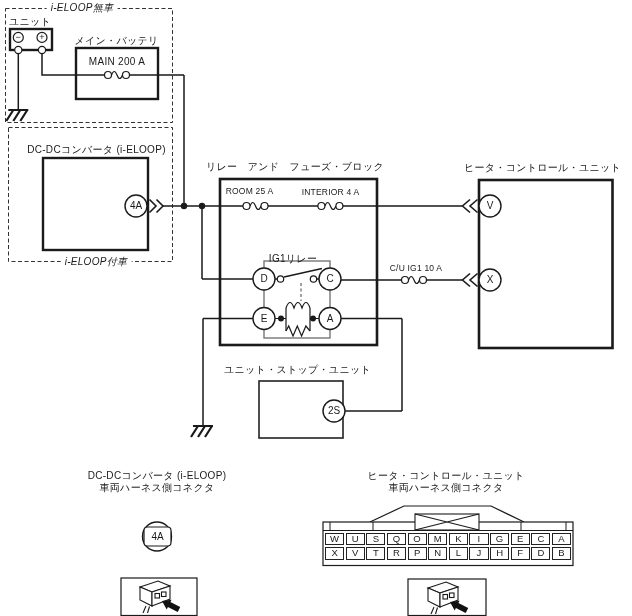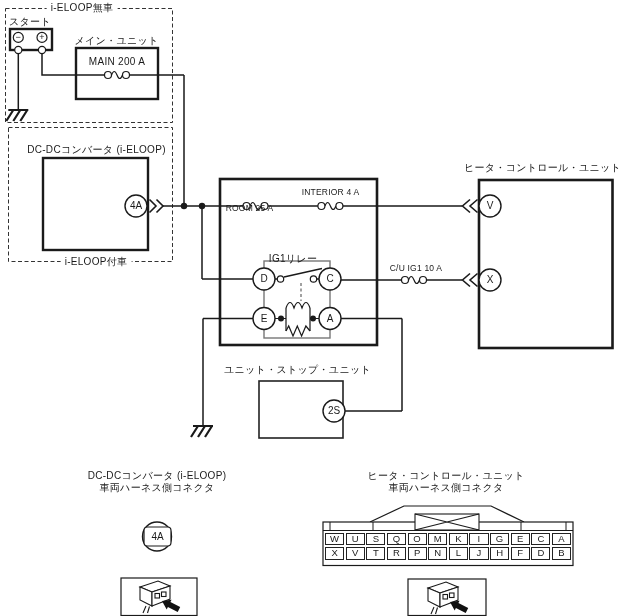--- a/index.html
+++ b/index.html
@@ -4,21 +4,21 @@
 <style>
   html,body{margin:0;padding:0;background:#fff;}
   #stage{position:relative;width:632px;height:616px;background:#fff;overflow:hidden;
          font-family:"Liberation Sans","DejaVu Sans",sans-serif;color:#1a1a1a;}
   #stage svg{position:absolute;left:0;top:0;}
   .lbl{position:absolute;transform:translate(-50%,-50%);white-space:nowrap;
        font-size:10px;letter-spacing:.3px;line-height:1;color:#1a1a1a;}
   .lbl.sm{font-size:8.5px;letter-spacing:.2px;}
   .lbl.md{font-size:10px;}
   .lbl.pin{font-size:10px;letter-spacing:0;}
-  .lbl.bgw{background:#fff;padding:0 4px;}
+  .lbl.bgw{background:#fff;padding:0 4px;font-style:italic;}
   #pin-grid{position:absolute;left:325px;top:532.5px;width:246px;height:27px;
             display:grid;grid-template-columns:repeat(12,1fr);grid-template-rows:1fr 1fr;gap:1.5px;}
   .pin-cell{border:1px solid #222;background:#fff;display:flex;align-items:center;
             justify-content:center;font-size:9.5px;line-height:1;}
 </style>
 </head>
 <body>
 
 <div id="stage">
 
@@ -142,29 +142,30 @@
     </g>
   </g>
 
   <rect x="121" y="578" width="76" height="37.5" fill="none" stroke="#1a1a1a" stroke-width="1.2"></rect>
   <rect x="408" y="579" width="78" height="36.5" fill="none" stroke="#1a1a1a" stroke-width="1.2"></rect>
   <use href="#conn-icon" x="132" y="579"></use>
   <use href="#conn-icon" x="420" y="580"></use>
 </svg>
 
 <div class="lbl bgw" style="left:82px;top:8px">i-ELOOP無車</div>
-<div class="lbl" style="left:30px;top:21.5px">スタート</div>
+<div class="lbl" style="left:30px;top:21.5px">ユニット</div>
 <div class="lbl" style="left:18.3px;top:37.4px;font-size:9px">−</div>
 <div class="lbl" style="left:42px;top:37.4px;font-size:9px">+</div>
-<div class="lbl" style="left:116.5px;top:41px">メイン・ユニット</div>
+<div class="lbl" style="left:116.5px;top:41px">メイン・バッテリ</div>
 <div class="lbl md" style="left:117px;top:62px">MAIN 200 A</div>
 <div class="lbl" style="left:96.5px;top:150px">DC-DCコンバータ (i-ELOOP)</div>
 <div class="lbl pin" style="left:136px;top:206px">4A</div>
 <div class="lbl bgw" style="left:96px;top:262px">i-ELOOP付車</div>
-<div class="lbl sm" style="left:249.5px;top:208px">ROOM 25 A</div>
+<div class="lbl" style="left:295px;top:167px">リレー　アンド　フューズ・ブロック</div>
+<div class="lbl sm" style="left:249.5px;top:191px">ROOM 25 A</div>
 <div class="lbl sm" style="left:330.5px;top:192px">INTERIOR 4 A</div>
 <div class="lbl md" style="left:293px;top:259px">IG1リレー</div>
 <div class="lbl pin" style="left:264px;top:279px">D</div>
 <div class="lbl pin" style="left:330px;top:279px">C</div>
 <div class="lbl pin" style="left:264px;top:318.5px">E</div>
 <div class="lbl pin" style="left:330px;top:318.5px">A</div>
 <div class="lbl sm" style="left:416px;top:268px">C/U IG1 10 A</div>
 <div class="lbl" style="left:542.5px;top:168px">ヒータ・コントロール・ユニット</div>
 <div class="lbl pin" style="left:490px;top:206px">V</div>
 <div class="lbl pin" style="left:490px;top:280px">X</div>

